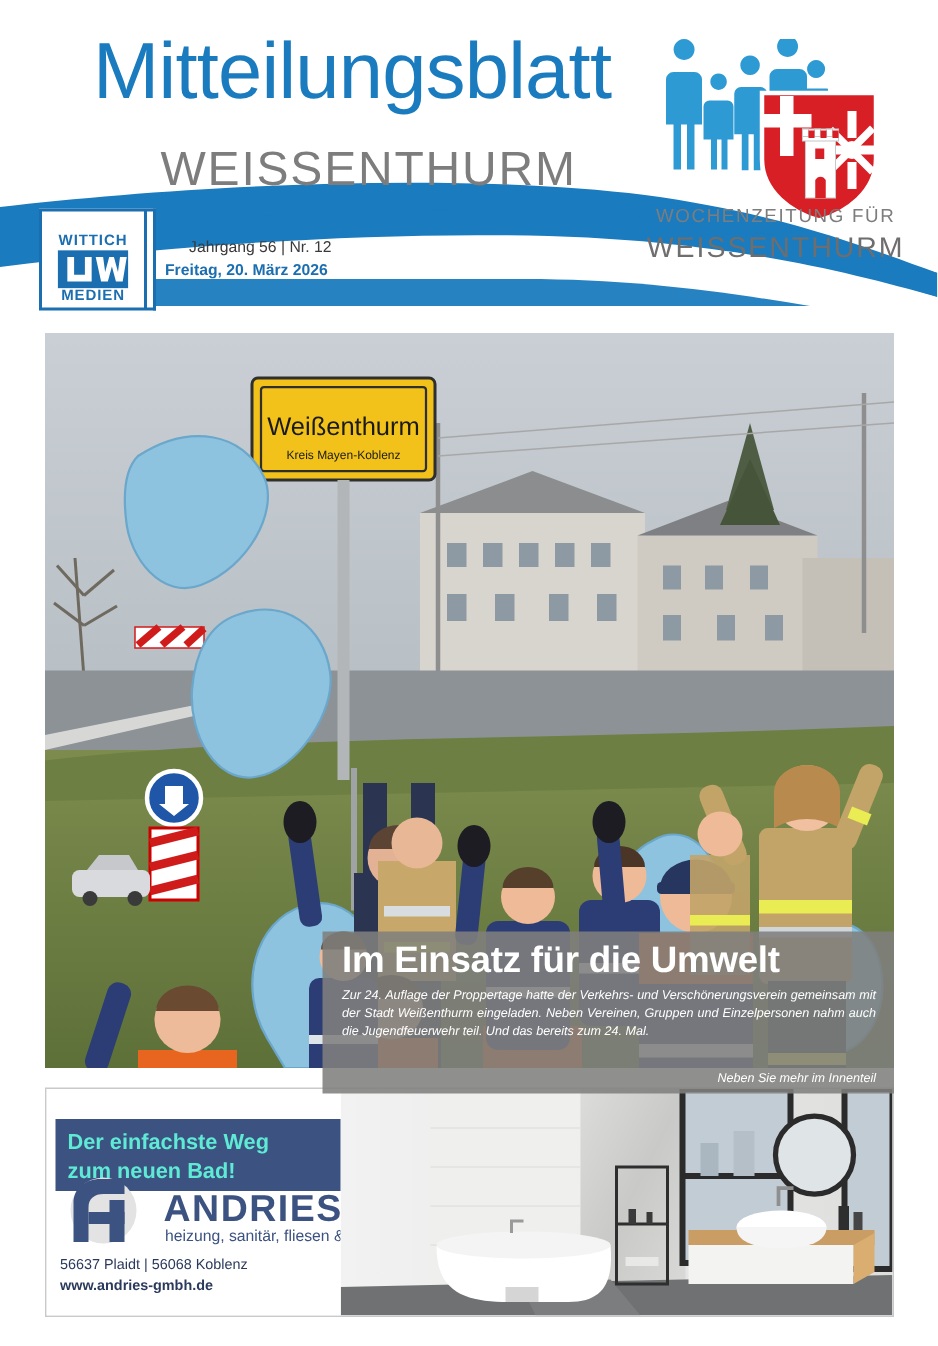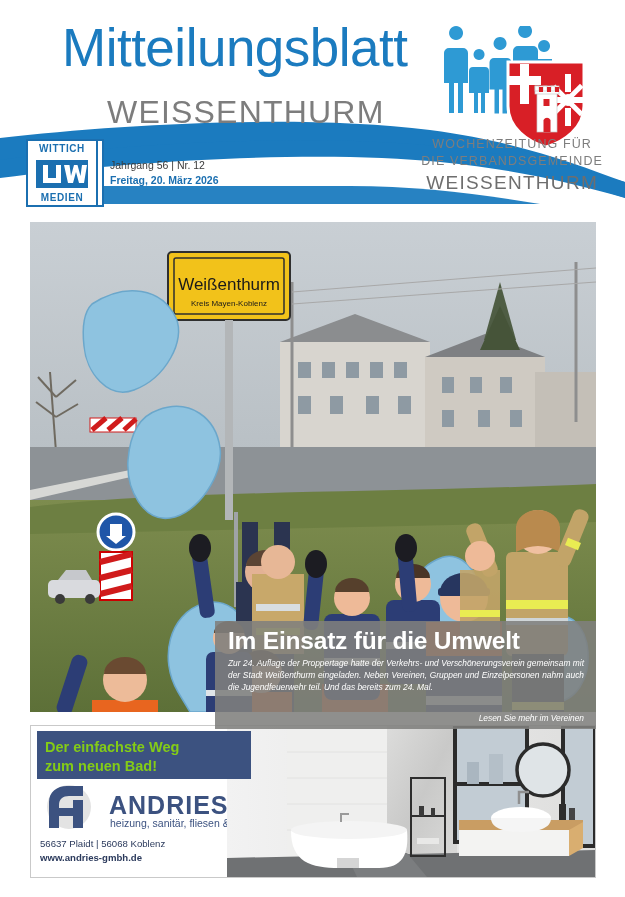--- a/index.html
+++ b/index.html
@@ -96,20 +96,21 @@
     justify-content: space-between;
     padding: 3px 0 2px 0;
     z-index: 6;
   }
   .wittich-top {
     font-size: 10px;
     font-weight: 700;
     color: #1b6fb0;
     letter-spacing: 0.6px;
     line-height: 1;
+    margin-top: 12px;
   }
   .wittich-bot {
     font-size: 10px;
     font-weight: 700;
     color: #1b6fb0;
     letter-spacing: 0.6px;
     line-height: 1;
   }
   .wittich-mark { width: 54px; height: 30px; }
   .wittich-edge {
@@ -129,20 +130,21 @@
   .issue-info {
     position: absolute;
     left: 110px;
     top: 158px;
     z-index: 6;
   }
   .issue-line1 {
     font-size: 10.5px;
     color: #3a3a3a;
     line-height: 1.45;
+    margin-left: 16px;
   }
   .issue-line2 {
     font-size: 10.5px;
     color: #1b6fb0;
     font-weight: 700;
     line-height: 1.45;
   }
 
   .wochen {
     position: absolute;
@@ -240,25 +242,25 @@
     position: absolute;
     left: 0; top: 0;
     width: 196px;
     height: 151px;
     background: #ffffff;
     z-index: 3;
   }
   .ad-banner {
     position: absolute;
     left: 6px;
-    top: 5px;
-    width: 214px;
+    top: 20px;
+    width: 190px;
     height: 48px;
     background: #3c5280;
-    color: #84cc16;
+    color: #5eead4;
     box-sizing: border-box;
     padding: 7px 0 0 8px;
   }
   .ad-banner-l1, .ad-banner-l2 {
     font-size: 14.5px;
     font-weight: 700;
     line-height: 1.32;
     white-space: nowrap;
   }
   .ad-logo {
@@ -384,21 +386,20 @@
       <div class="wittich-bot">MEDIEN</div>
     </div>
 
     <div class="issue-info">
       <div class="issue-line1">Jahrgang 56 | Nr. 12</div>
       <div class="issue-line2">Freitag, 20. März 2026</div>
     </div>
 
     <div class="wochen">
       <div class="wochen-l1">WOCHENZEITUNG FÜR</div>
-      <div class="wochen-l2">DIE VERBANDSGEMEINDE</div>
       <div class="wochen-l3">WEISSENTHURM</div>
     </div>
   </div>
 
   <div class="photo">
     <svg width="566" height="490" viewBox="0 0 566 490">
 
       <defs>
         <linearGradient id="sky" x1="0" y1="0" x2="0" y2="1">
           <stop offset="0%" stop-color="#c9cfd4"></stop>
@@ -607,21 +608,21 @@
         <rect x="430" y="348" width="40" height="80" fill="#c2a468" opacity="0.9"></rect>
         <rect x="430" y="388" width="40" height="7" fill="#e9ec52"></rect>
         <circle cx="450" cy="334" r="15" fill="#eeba98"></circle>
       </g>
     </svg>
   </div>
 
   <div class="headline-band">
     <div class="headline">Im Einsatz für die Umwelt</div>
     <div class="standfirst">Zur 24. Auflage der Proppertage hatte der Verkehrs- und Verschönerungsverein gemeinsam mit der Stadt Weißenthurm eingeladen. Neben Vereinen, Gruppen und Einzelpersonen nahm auch die Jugendfeuerwehr teil. Und das bereits zum 24. Mal.</div>
-    <div class="readmore">Lesen Sie mehr im Vereinen</div>
+    <div class="readmore">Neben Sie mehr im Innenteil</div>
   </div>
 
   <div class="advert">
     <div class="ad-left">
       <div class="ad-banner">
         <div class="ad-banner-l1">Der einfachste Weg</div>
         <div class="ad-banner-l2">zum neuen Bad!</div>
       </div>
 
       <svg class="ad-logo" viewBox="0 0 188 48">

